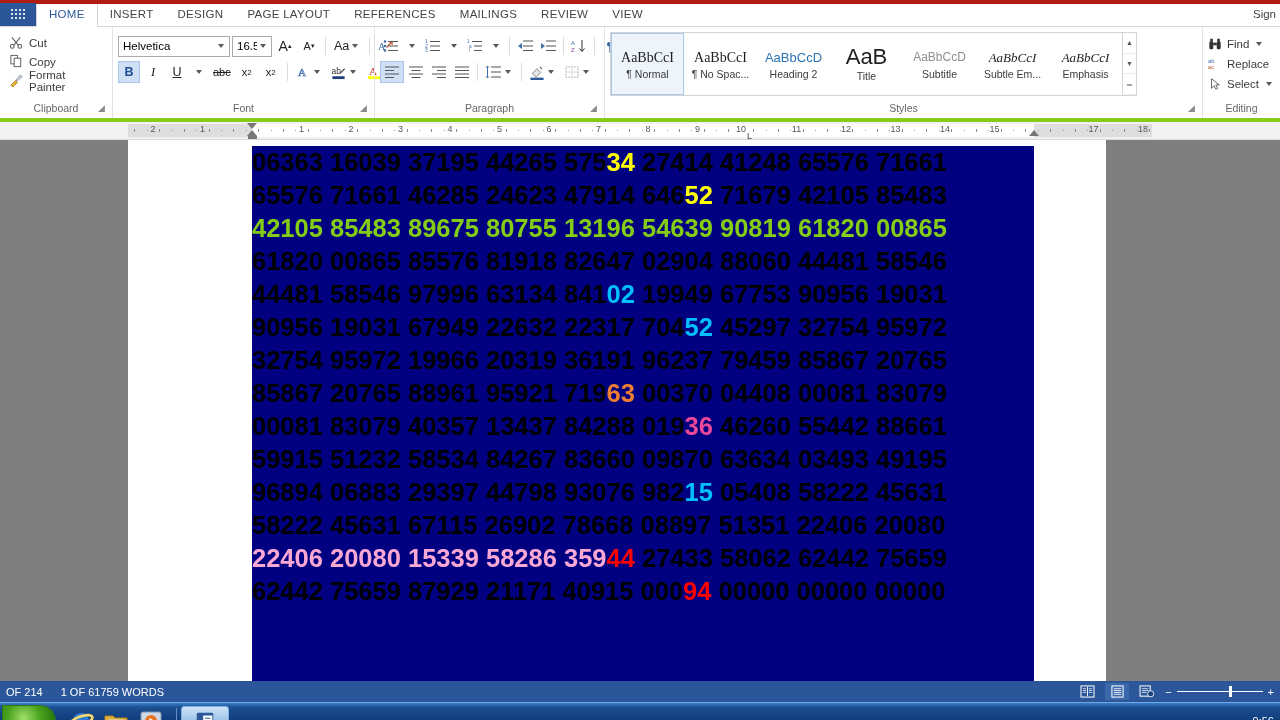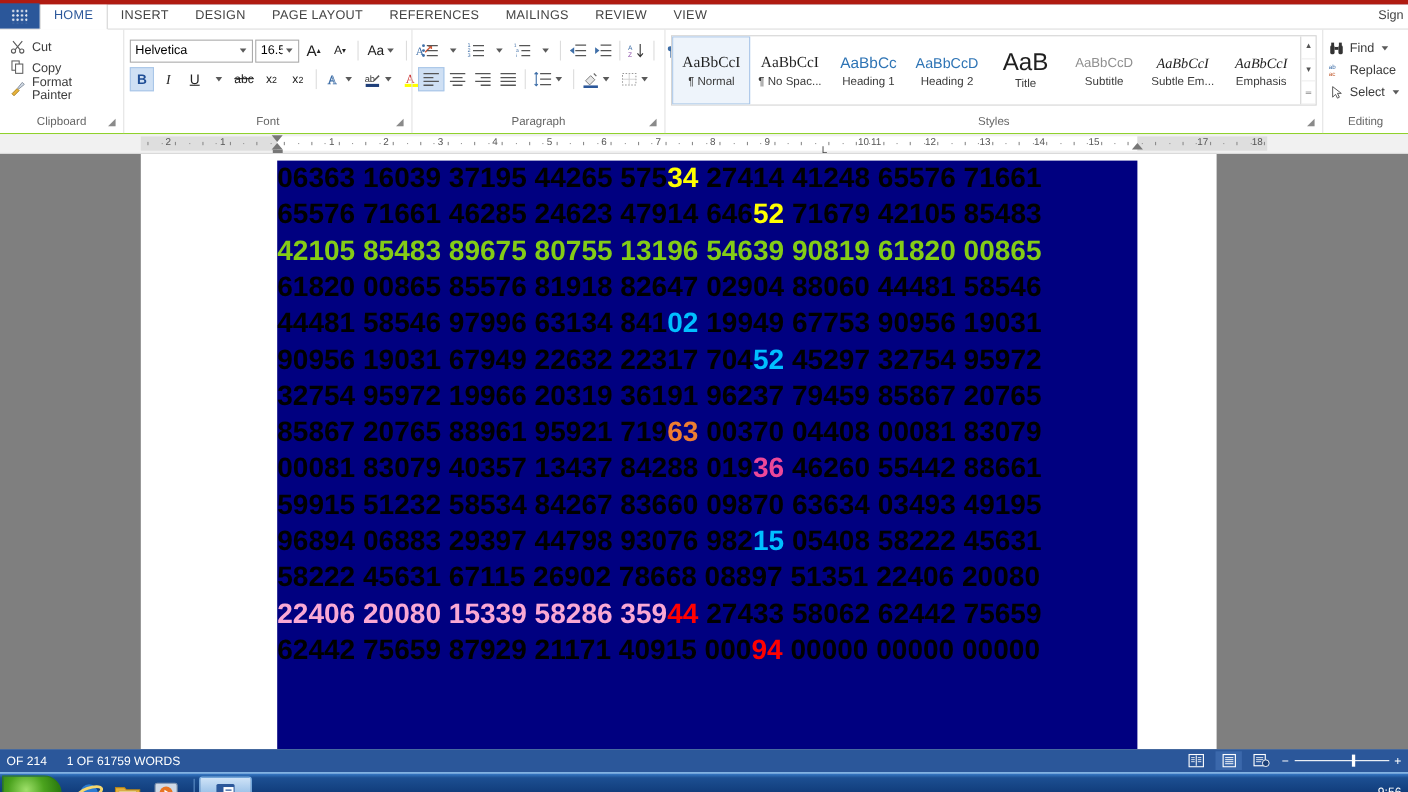--- a/index.html
+++ b/index.html
@@ -43,21 +43,21 @@
     background: #ffffff; margin-bottom: -1px; font-weight: normal;
   }
   .signin {
     position: absolute; right: 4px; top: 4px;
     font-size: 11.5px; color: #444444;
   }
 
   
   .ribbon {
     height: 95px; background: #ffffff; position: relative;
-    border-bottom: 1px solid #84cc16;
+    border-bottom: 4px solid #84cc16;
     display: flex; align-items: stretch;
   }
   .group { position: relative; padding: 3px 5px 0 5px; display: flex; flex-direction: column; }
   .group + .group { border-left: 1px solid #e3e3e3; }
   .group-body { flex: 1; display: flex; }
   .group-label {
     height: 17px; font-size: 10.5px; color: #666666;
     text-align: center; line-height: 15px; position: relative;
   }
   .dlg {
@@ -484,24 +484,20 @@
   <div class="group stylesgrp">
     <div class="group-body">
       <div class="gallery">
         <div class="stile sel">
           <div class="spreview" style="font-family:'Liberation Serif',serif;color:#1f1f1f">AaBbCcI</div>
           <div class="sname">¶ Normal</div>
         </div>
         <div class="stile">
           <div class="spreview" style="font-family:'Liberation Serif',serif;color:#1f1f1f">AaBbCcI</div>
           <div class="sname">¶ No Spac...</div>
-        </div>
-        <div class="stile">
-          <div class="spreview" style="font-family:'Liberation Sans',sans-serif;color:#2e74b5">AaBbCc</div>
-          <div class="sname">Heading 1</div>
         </div>
         <div class="stile">
           <div class="spreview" style="font-family:'Liberation Sans',sans-serif;color:#2e74b5;font-size:13px">AaBbCcD</div>
           <div class="sname">Heading 2</div>
         </div>
         <div class="stile">
           <div class="spreview" style="font-family:'Liberation Sans',sans-serif;color:#1f1f1f;font-size:22px;line-height:22px">AaB</div>
           <div class="sname">Title</div>
         </div>
         <div class="stile">
@@ -582,21 +578,21 @@
       <div class="rnum" style="left: 202.5px;">1</div>
       <div class="rnum" style="left: 301.5px;">1</div>
       <div class="rnum" style="left: 351px;">2</div>
       <div class="rnum" style="left: 400.5px;">3</div>
       <div class="rnum" style="left: 450px;">4</div>
       <div class="rnum" style="left: 499.5px;">5</div>
       <div class="rnum" style="left: 549px;">6</div>
       <div class="rnum" style="left: 598.5px;">7</div>
       <div class="rnum" style="left: 648px;">8</div>
       <div class="rnum" style="left: 697.5px;">9</div>
-      <div class="rnum" style="left: 785px;">10</div>
+      <div class="rnum" style="left: 741px;">10</div>
       <div class="rnum" style="left: 796.5px;">11</div>
       <div class="rnum" style="left: 846px;">12</div>
       <div class="rnum" style="left: 895.5px;">13</div>
       <div class="rnum" style="left: 945px;">14</div>
       <div class="rnum" style="left: 994.5px;">15</div>
       <div class="rnum" style="left: 1093.5px;">17</div>
       <div class="rnum" style="left: 1143px;">18</div>
       <div class="rtick" style="left: 134.375px;"></div>
       <div class="rdot" style="left: 146.75px;"></div>
       <div class="rtick" style="left: 159.125px;"></div>

